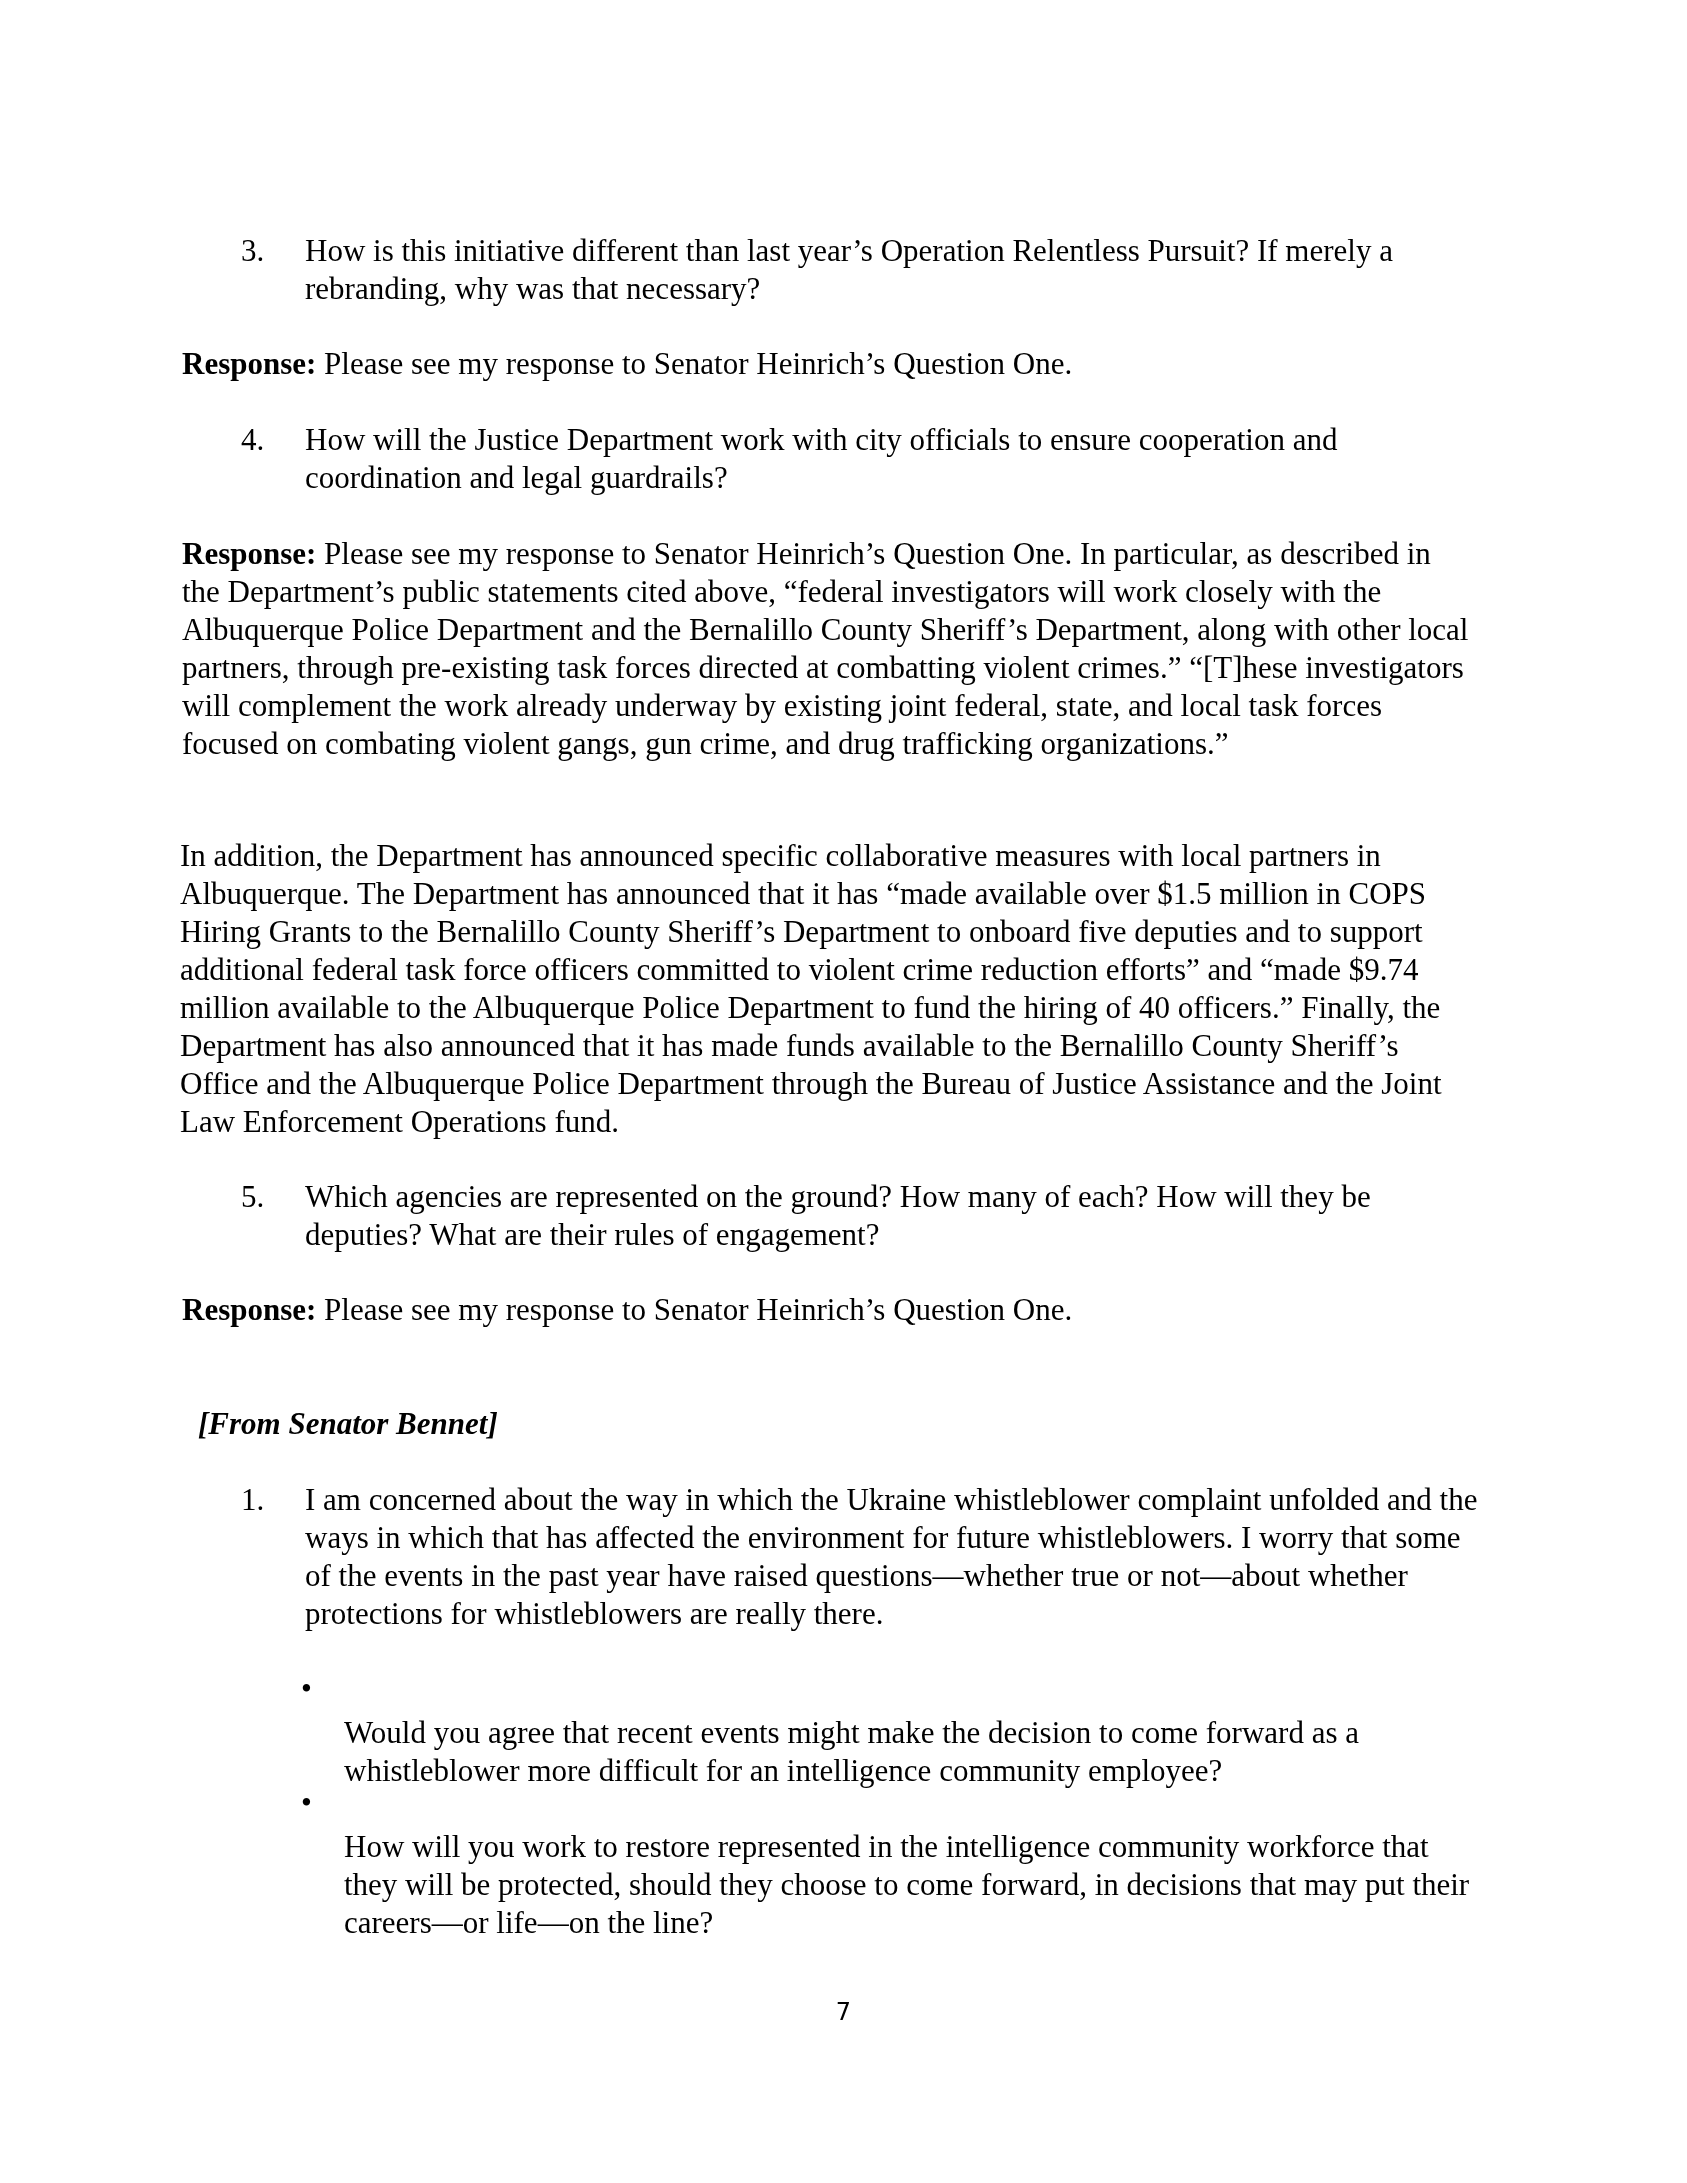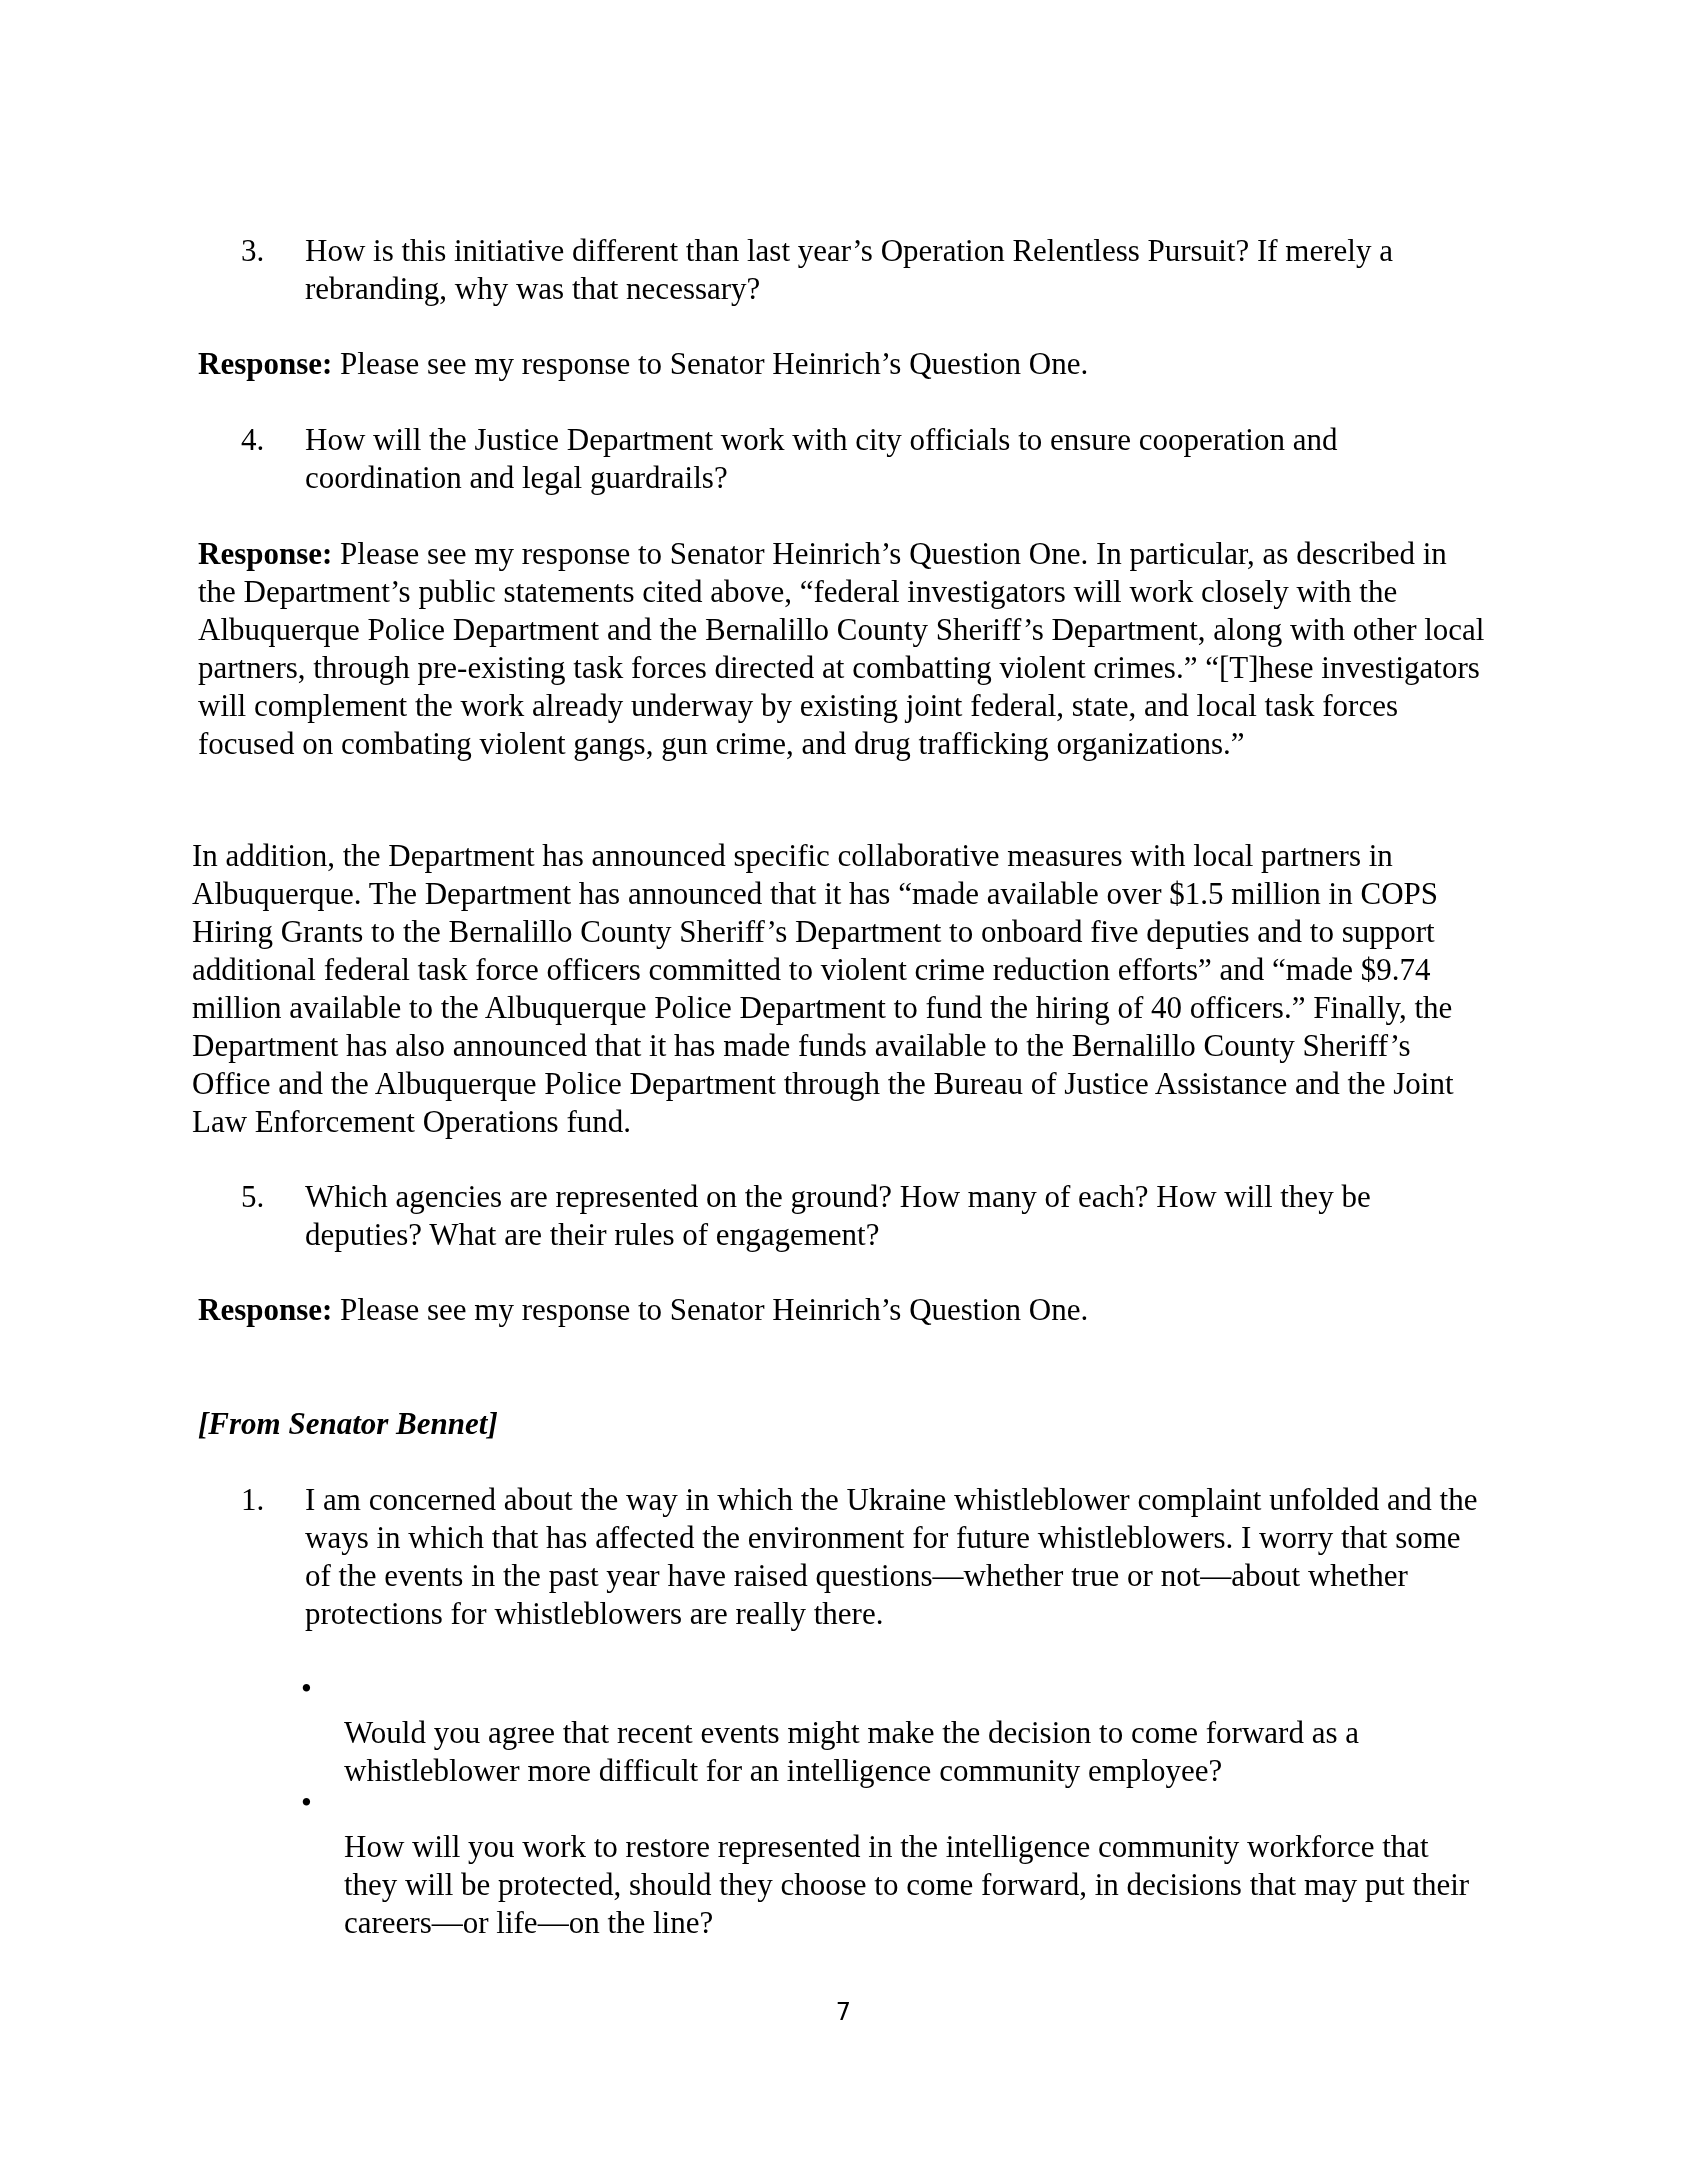--- a/index.html
+++ b/index.html
@@ -3,23 +3,23 @@
 <meta charset="utf-8">
 <style>
   html, body { margin: 0; padding: 0; background: #ffffff; }
   body { width: 1687px; height: 2183px; position: relative; overflow: hidden;
          font-family: "Liberation Serif", "DejaVu Serif", serif; color: #000; }
   .page { position: absolute; left: 0; top: 0; width: 1687px; height: 2183px; }
   .block { position: absolute; font-size: 31px; line-height: 38px; }
   .q { left: 241px; width: 1244px; }
   .q .num { position: absolute; left: 0; top: 0; }
   .q .txt { margin-left: 64px; display: block; }
-  .resp { left: 198px; width: 1287px; }
+  .resp { left: 182px; width: 1287px; }
   .resp b { font-weight: bold; }
-  .para { left: 192px; width: 1287px; }
+  .para { left: 180px; width: 1287px; }
   .heading { left: 198px; font-weight: bold; font-style: italic; font-size: 31px; text-align: center; }
   .bullet { left: 301px; width: 1184px; }
   .bullet .dot { position: absolute; left: 0; top: 0; }
   .bullet .txt { margin-left: 43px; display: block; margin-top: 44px; }
   .pagenum { position: absolute; left: 0; width: 1687px; text-align: center;
              top: 1998px; font-family: "DejaVu Sans", sans-serif; font-size: 24px; }
 </style>
 </head>
 <body>
 

